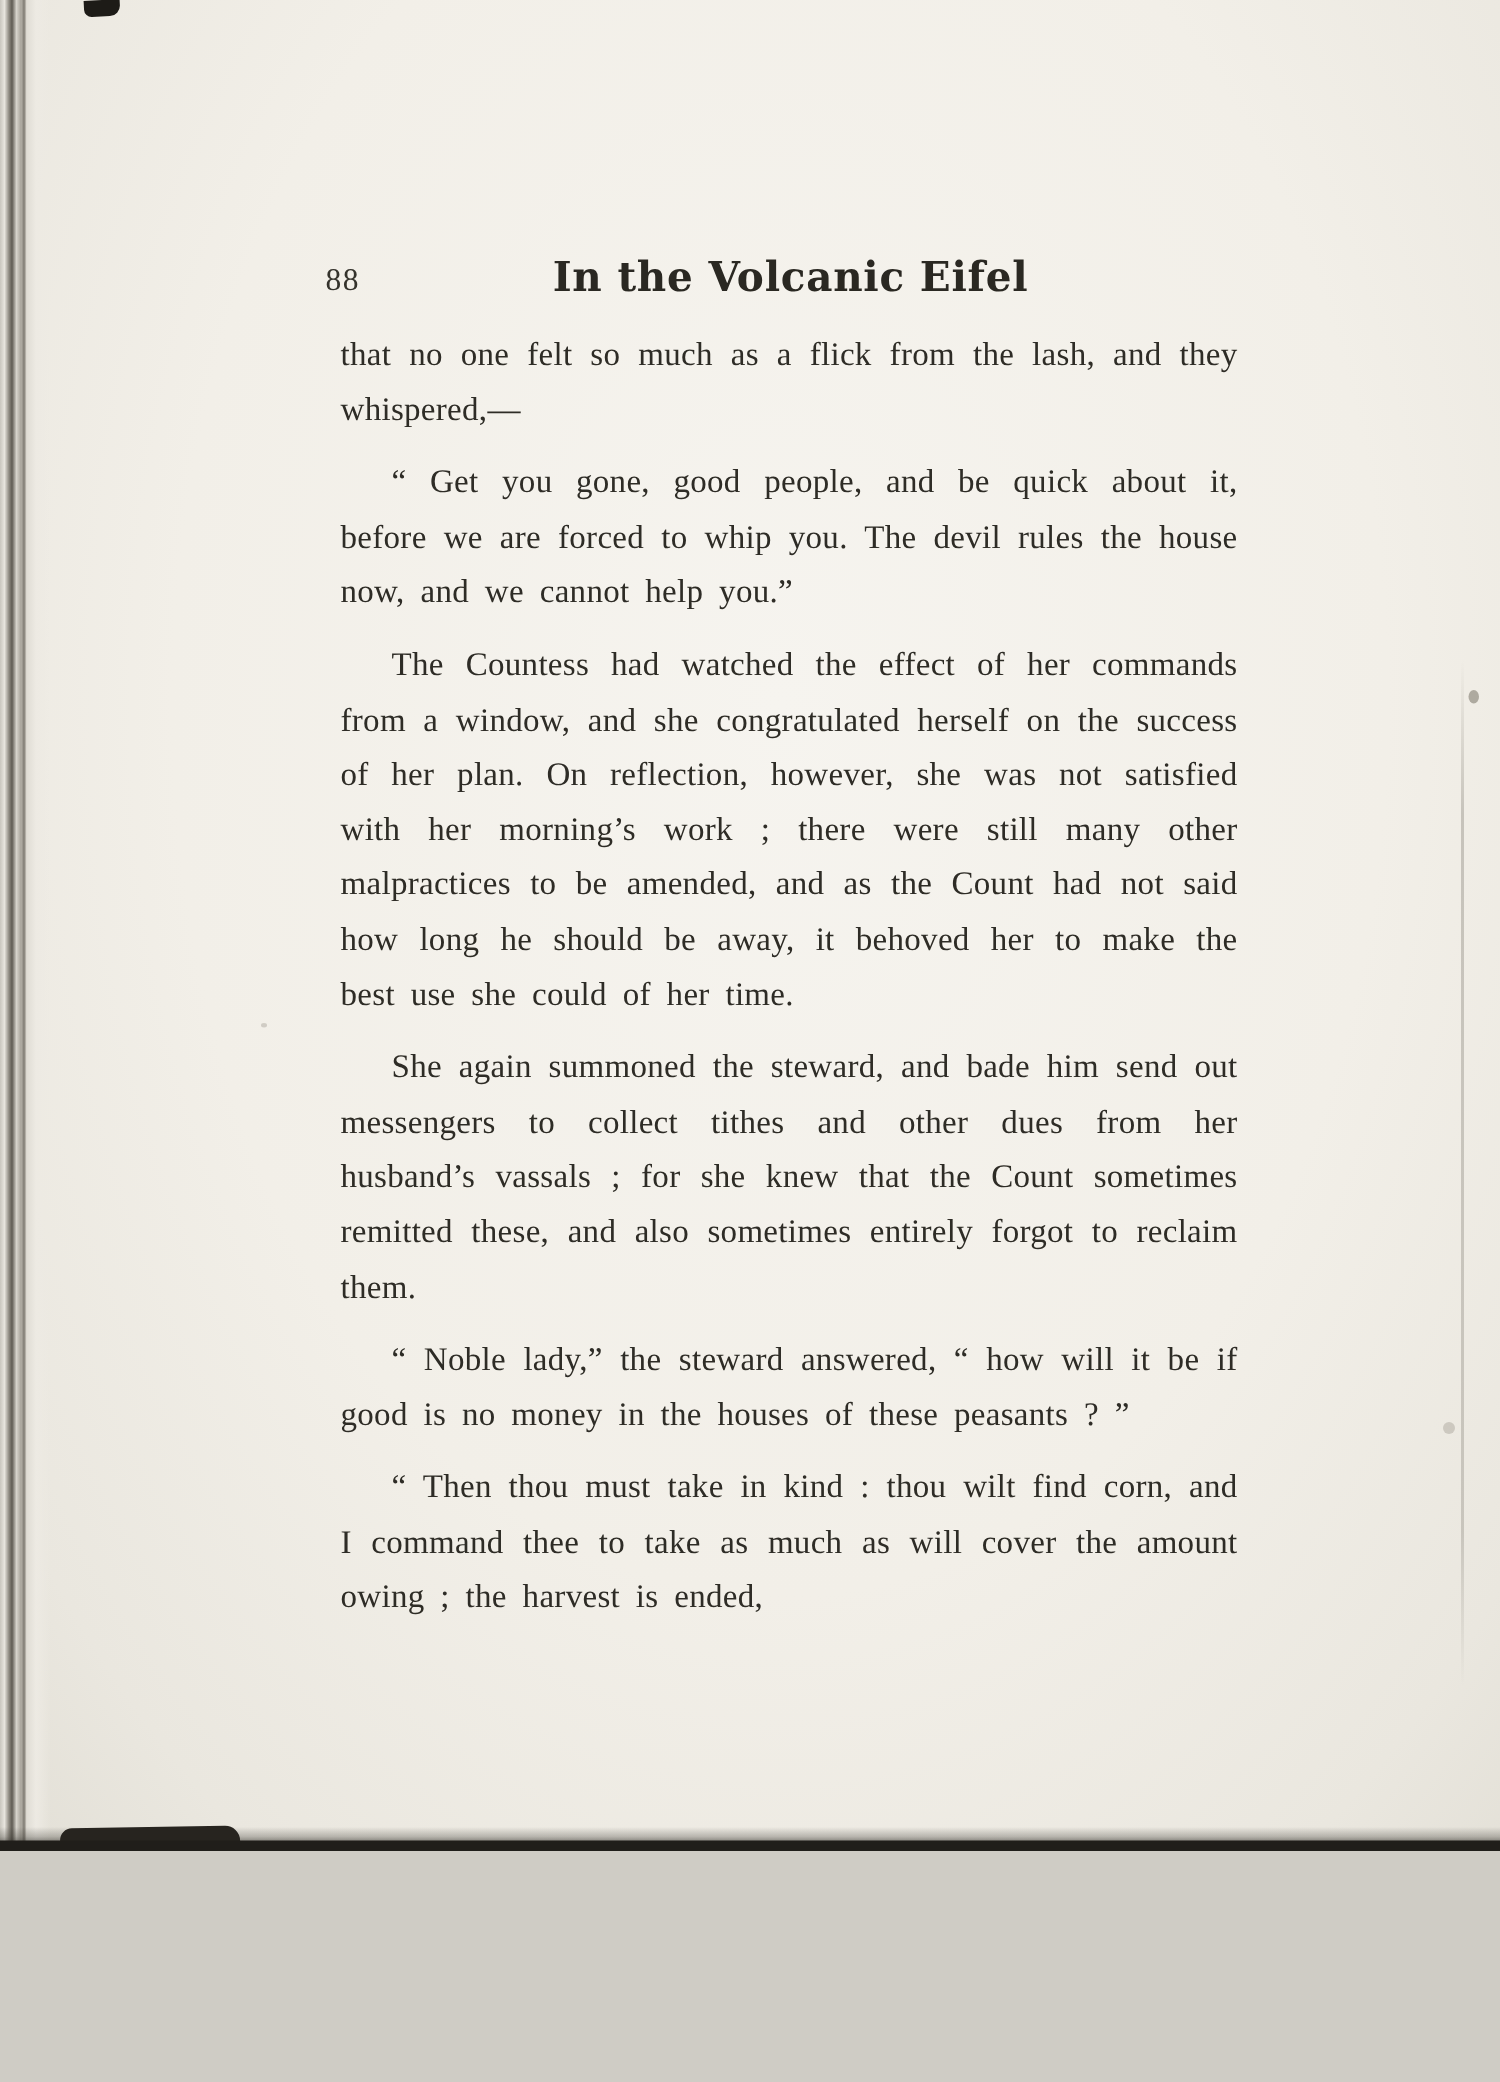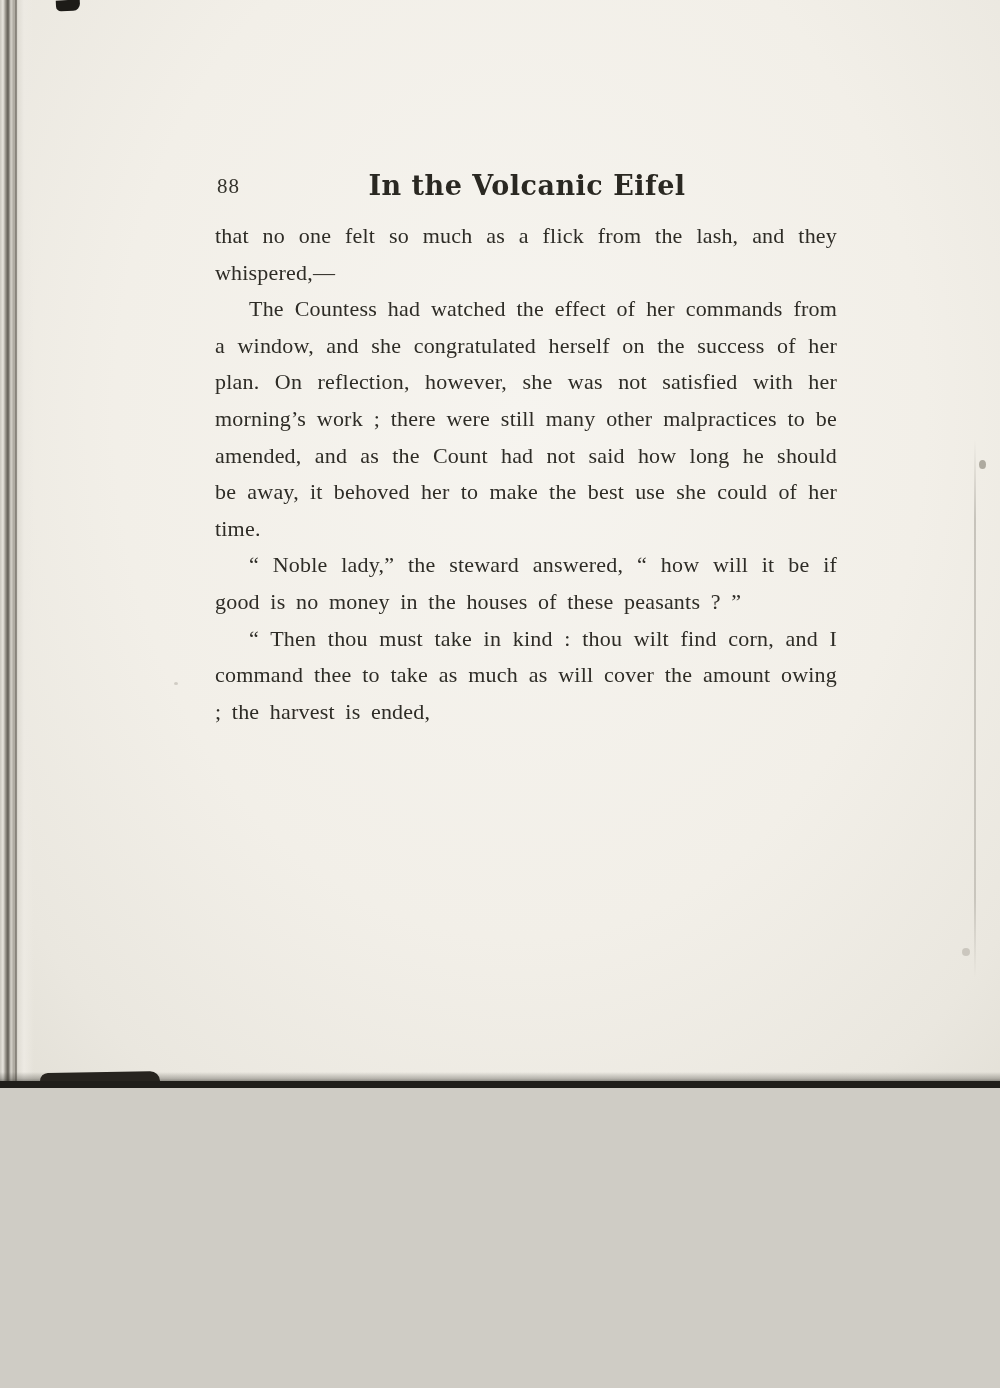--- a/index.html
+++ b/index.html
@@ -3,21 +3,21 @@
 <meta charset="utf-8">
 <style>
   html, body {
     margin: 0;
     padding: 0;
     background: #cfccc5;
   }
   .scan {
     position: relative;
     width: 1000px;
-    height: 1088px;
+    height: 1234px;
     margin: 0 auto;
     overflow: hidden;
     background:
       radial-gradient(ellipse at 52% 38%, #f6f4ef 0%, #f2efe8 55%, #eae7df 85%, #e2dfd6 100%);
     font-family: "Liberation Serif", "DejaVu Serif", serif;
     color: #2e2c26;
   }
 
   
   .gutter-shadow {
@@ -111,21 +111,21 @@
     left: 2px; right: 0; top: 0;
     text-align: center;
     font-family: "DejaVu Serif", serif;
     font-weight: bold;
     font-size: 27px;
     letter-spacing: 0.5px;
     color: #2a2822;
     transform: scaleY(1.02);
   }
   .page-body p {
-    margin: 0;
+    margin: 12px;
     font-size: 22px;
     line-height: 36.6px;
     text-align: justify;
     text-indent: 34px;
     word-spacing: 0.22em;
     letter-spacing: 0.2px;
     color: #2e2c26;
   }
   .page-body p.noindent {
     text-indent: 0;
@@ -149,19 +149,21 @@
 
   <div class="textblock">
 
     <div class="page-header">
       <span class="page-number">88</span>
       <span class="running-title">In the Volcanic Eifel</span>
     </div>
 
     <div class="page-body">
       <p class="noindent">that no one felt so much as a flick from the lash, and they whispered,—</p>
+      <p>“ Get you gone, good people, and be quick about it, before we are forced to whip you.  The devil rules the house now, and we cannot help you.”</p>
       <p>The Countess had watched the effect of her commands from a window, and she congratulated herself on the success of her plan.  On reflection, however, she was not satisfied with her morning’s work ; there were still many other malpractices to be amended, and as the Count had not said how long he should be away, it behoved her to make the best use she could of her time.</p>
+      <p>She again summoned the steward, and bade him send out messengers to collect tithes and other dues from her husband’s vassals ; for she knew that the Count sometimes remitted these, and also sometimes entirely forgot to reclaim them.</p>
       <p>“ Noble lady,” the steward answered, “ how will it be if good is no money in the houses of these peasants ? ”</p>
       <p>“ Then thou must take in kind : thou wilt find corn, and I command thee to take as much as will cover the amount owing ; the harvest is ended,</p>
     </div>
 
   </div>
 </div>
 
 </body></html>

